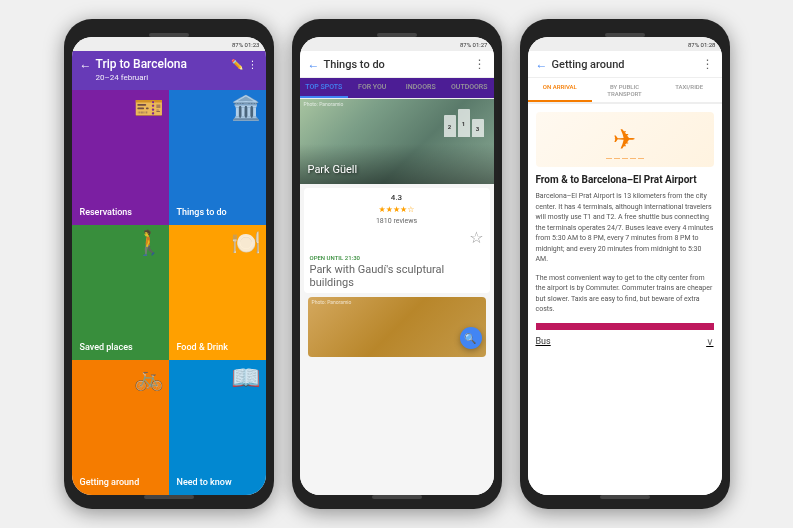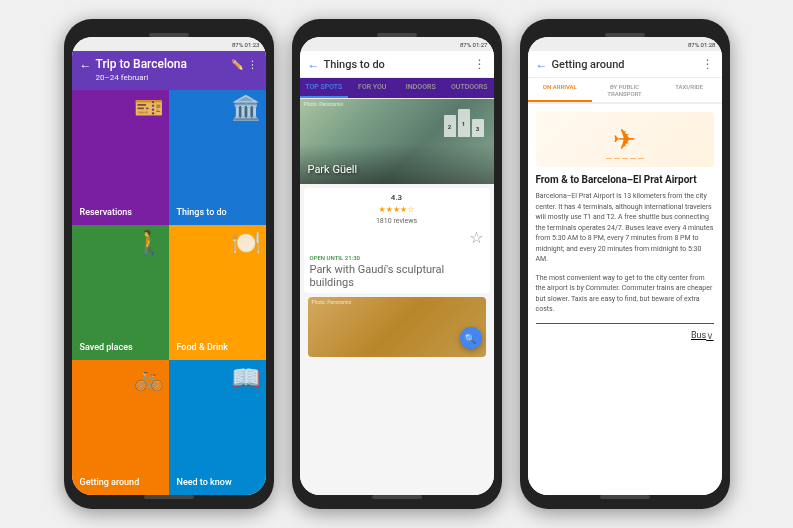--- a/index.html
+++ b/index.html
@@ -357,22 +357,22 @@
     .airport-body2 {
       font-size: 7px;
       color: #555;
       line-height: 1.5;
       margin-bottom: 8px;
     }
 
     .bus-row {
       display: flex;
       align-items: center;
-      justify-content: flex-end;
-      border-top: 1px solid #be185d;
+      justify-content: space-between;
+      border-top: 7px solid #be185d;
       padding-top: 6px;
       text-decoration: underline;
     }
     .bus-label {
       font-size: 9px;
       color: #333;
     }
     .chevron-down {
       font-size: 10px;
       color: #666;

